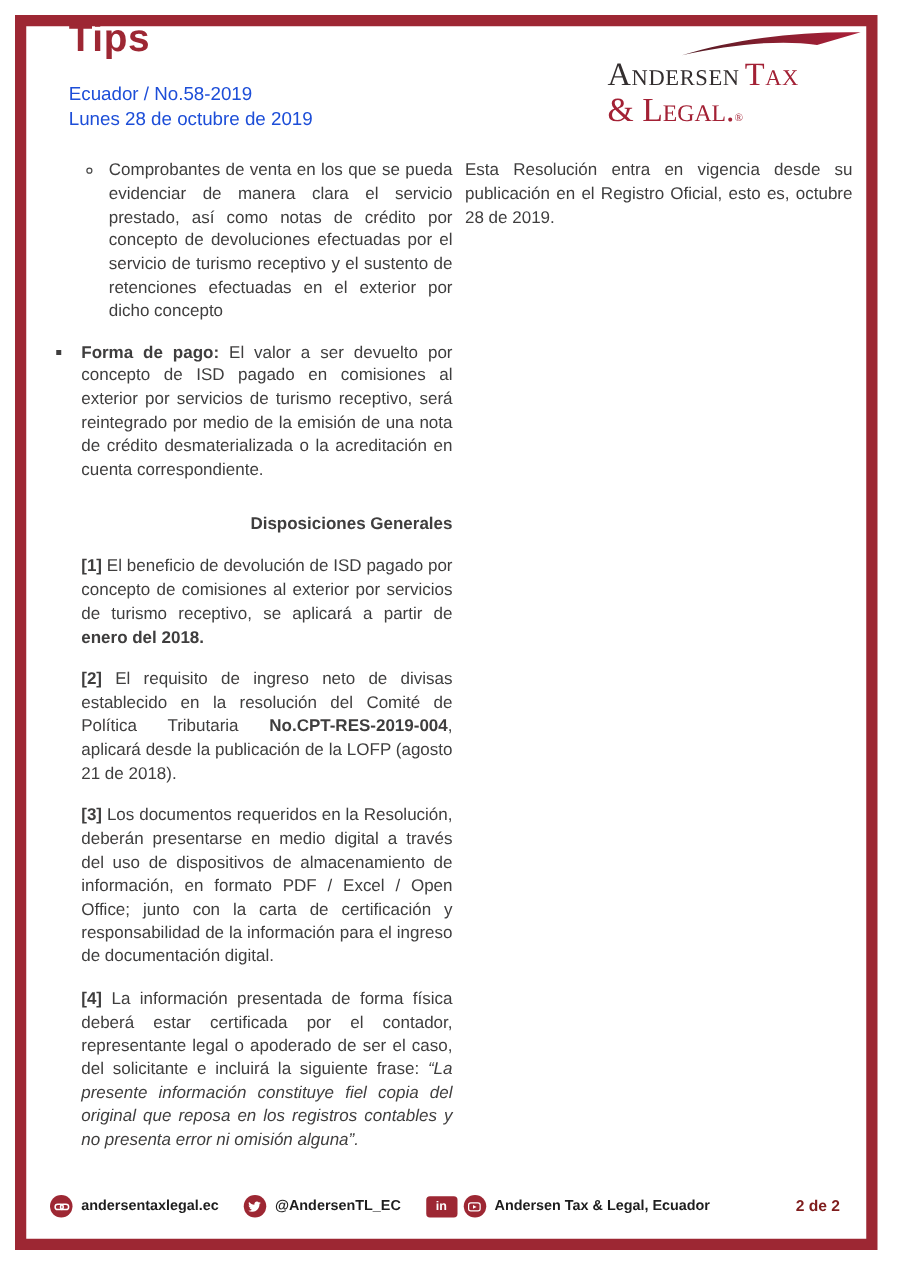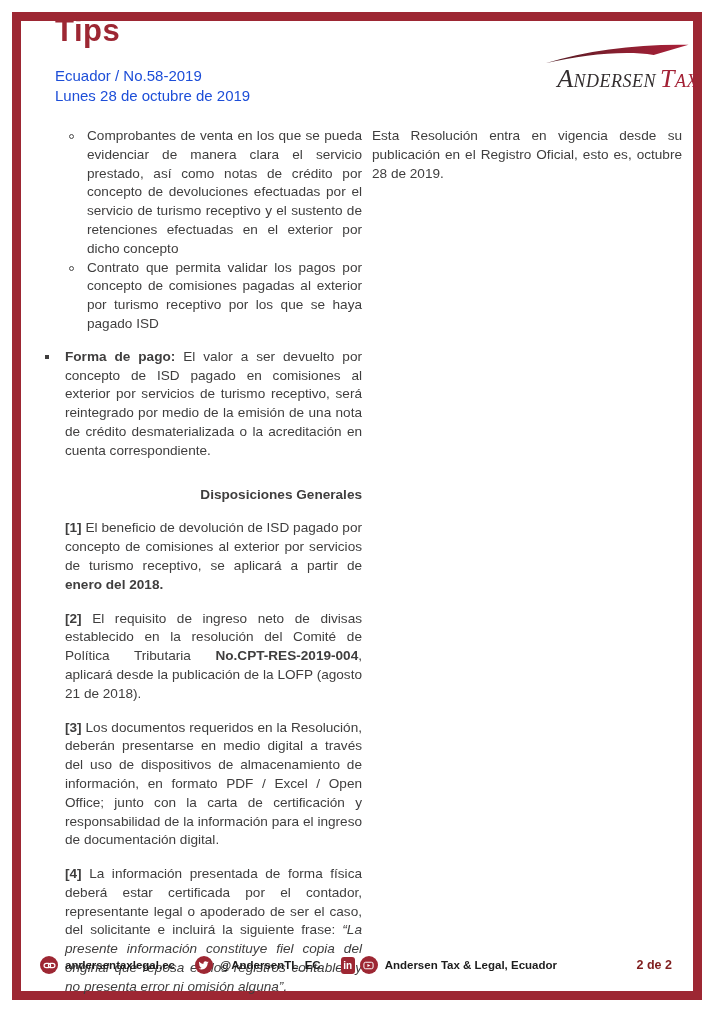--- a/index.html
+++ b/index.html
@@ -11,21 +11,21 @@
   .frame{
     position:absolute;left:12px;top:12px;width:690px;height:988px;
     border:9px solid #9d2733;box-sizing:border-box;pointer-events:none;
   }
   
   .title{position:absolute;left:55px;top:15px;font-size:31px;font-weight:700;color:#9d2733;line-height:1;letter-spacing:0.5px;}
   .hdr-line{position:absolute;left:55px;font-size:15px;color:#1d4ed8;line-height:1;}
   .edition{top:68px;}
   .dateline{top:88px;text-align:center;}
   
-  .logo{position:absolute;top:43px;right:26px;width:212px;text-align:right;line-height:1;font-style:italic;}
+  .logo{position:absolute;top:24px;right:26px;width:212px;text-align:left;line-height:1;}
   .logo svg.swoosh{display:block;margin:0 6px 1px auto;width:150px;height:22px;}
   .logo-l1{font-family:"Liberation Serif","DejaVu Serif",serif;font-variant:small-caps;font-size:26px;letter-spacing:0.5px;color:#332e2f;white-space:nowrap;}
   .logo-l1 .red{color:#a32135;margin-left:4px;}
   .logo-l2{font-family:"Liberation Serif","DejaVu Serif",serif;font-variant:small-caps;font-size:27px;color:#a32135;margin-top:2px;white-space:nowrap;}
   .logo-l2 .reg{font-size:9px;font-variant:normal;vertical-align:baseline;}
   
   .col-left{position:absolute;left:65px;top:127px;width:297px;font-size:13.6px;line-height:18.8px;text-align:justify;}
   .col-right{position:absolute;left:372px;top:127px;width:310px;font-size:13.6px;line-height:18.8px;text-align:justify;}
   .col-right p{margin:0;}
   .item{margin:0;}
@@ -36,21 +36,21 @@
   .heading{margin-top:25px;font-weight:700;text-align:right;}
   .para{margin-top:15px;}
   .b{font-weight:700;}
   .i{font-style:italic;}
   
   .footer{position:absolute;left:40px;top:950px;width:646px;height:30px;display:flex;align-items:center;}
   .soc{display:flex;align-items:center;margin-right:20px;}
   .soc .lbl{font-size:11.5px;font-weight:700;color:#1d1d1d;margin-left:7px;white-space:nowrap;}
   .badge{width:18px;height:18px;border-radius:50%;background:#9d2733;display:flex;align-items:center;justify-content:center;flex:0 0 auto;}
   .badge svg{display:block;}
-  .li-badge{width:14px;height:17px;border-radius:3px;background:#9d2733;color:#fff;font-size:10px;font-weight:700;display:flex;align-items:center;justify-content:center;flex:0 0 auto;margin-right:5px;}
+  .li-badge{width:25px;height:17px;border-radius:3px;background:#9d2733;color:#fff;font-size:10px;font-weight:700;display:flex;align-items:center;justify-content:center;flex:0 0 auto;margin-right:5px;}
   .pageno{margin-left:auto;font-size:12.5px;font-weight:700;color:#7f1d1d;margin-right:14px;}
 </style>
 </head>
 <body>
 
 <div class="frame"></div>
 
 <div class="title">Tips</div>
 <div class="hdr-line edition">Ecuador / No.58-2019</div>
 <div class="hdr-line dateline">Lunes 28 de octubre de 2019</div>
@@ -60,25 +60,25 @@
     <defs>
       <linearGradient id="sw" x1="0" y1="0" x2="1" y2="0">
         <stop offset="0" stop-color="#4f1b23"></stop>
         <stop offset="0.55" stop-color="#8c1f30"></stop>
         <stop offset="1" stop-color="#ab2039"></stop>
       </linearGradient>
     </defs>
     <path d="M2 22 C 48 8, 102 1, 158 2 L 120 13 C 86 8, 44 13, 2 22 Z" fill="url(#sw)"></path>
   </svg>
   <div class="logo-l1"><span class="dark">Andersen</span><span class="red">Tax</span></div>
+  <div class="logo-l2"><span>&amp; Legal.</span><span class="reg">®</span></div>
 </div>
 
 <div class="col-left">
     <div class="item bullet-circle"><span class="marker"></span><span>Comprobantes de venta en los que se pueda evidenciar de manera clara el servicio prestado, así como notas de crédito por concepto de devoluciones efectuadas por el servicio de turismo receptivo y el sustento de retenciones efectuadas en el exterior por dicho concepto</span></div>
-    <div class="item bullet-circle"><span class="marker"></span><span>Contrato que permita validar los pagos por concepto de comisiones pagadas al exterior por turismo receptivo por los que se haya pagado ISD</span></div>
     <div class="item bullet-square"><span class="marker"></span><span class="b">Forma de pago:</span><span> El valor a ser devuelto por concepto de ISD pagado en comisiones al exterior por servicios de turismo receptivo, será reintegrado por medio de la emisión de una nota de crédito desmaterializada o la acreditación en cuenta correspondiente.</span></div>
     <div class="item heading"><span>Disposiciones Generales</span></div>
     <div class="item para"><span class="b">[1]</span><span> El beneficio de devolución de ISD pagado por concepto de comisiones al exterior por servicios de turismo receptivo, se aplicará a partir de </span><span class="b">enero del 2018.</span></div>
     <div class="item para"><span class="b">[2]</span><span> El requisito de ingreso neto de divisas establecido en la resolución del Comité de Política Tributaria </span><span class="b">No.CPT-RES-2019-004</span><span>, aplicará desde la publicación de la LOFP (agosto 21 de 2018).</span></div>
     <div class="item para"><span class="b">[3]</span><span> Los documentos requeridos en la Resolución, deberán presentarse en medio digital a través del uso de dispositivos de almacenamiento de información, en formato PDF / Excel / Open Office; junto con la carta de certificación y responsabilidad de la información para el ingreso de documentación digital.</span></div>
     <div class="item para"><span class="b">[4]</span><span> La información presentada de forma física deberá estar certificada por el contador, representante legal o apoderado de ser el caso, del solicitante e incluirá la siguiente frase: </span><span class="i">“La presente información constituye fiel copia del original que reposa en los registros contables y no presenta error ni omisión alguna”.</span></div>
   </div>
 
 <div class="col-right">
   <p>Esta Resolución entra en vigencia desde su publicación en el Registro Oficial, esto es, octubre 28 de 2019.</p>

